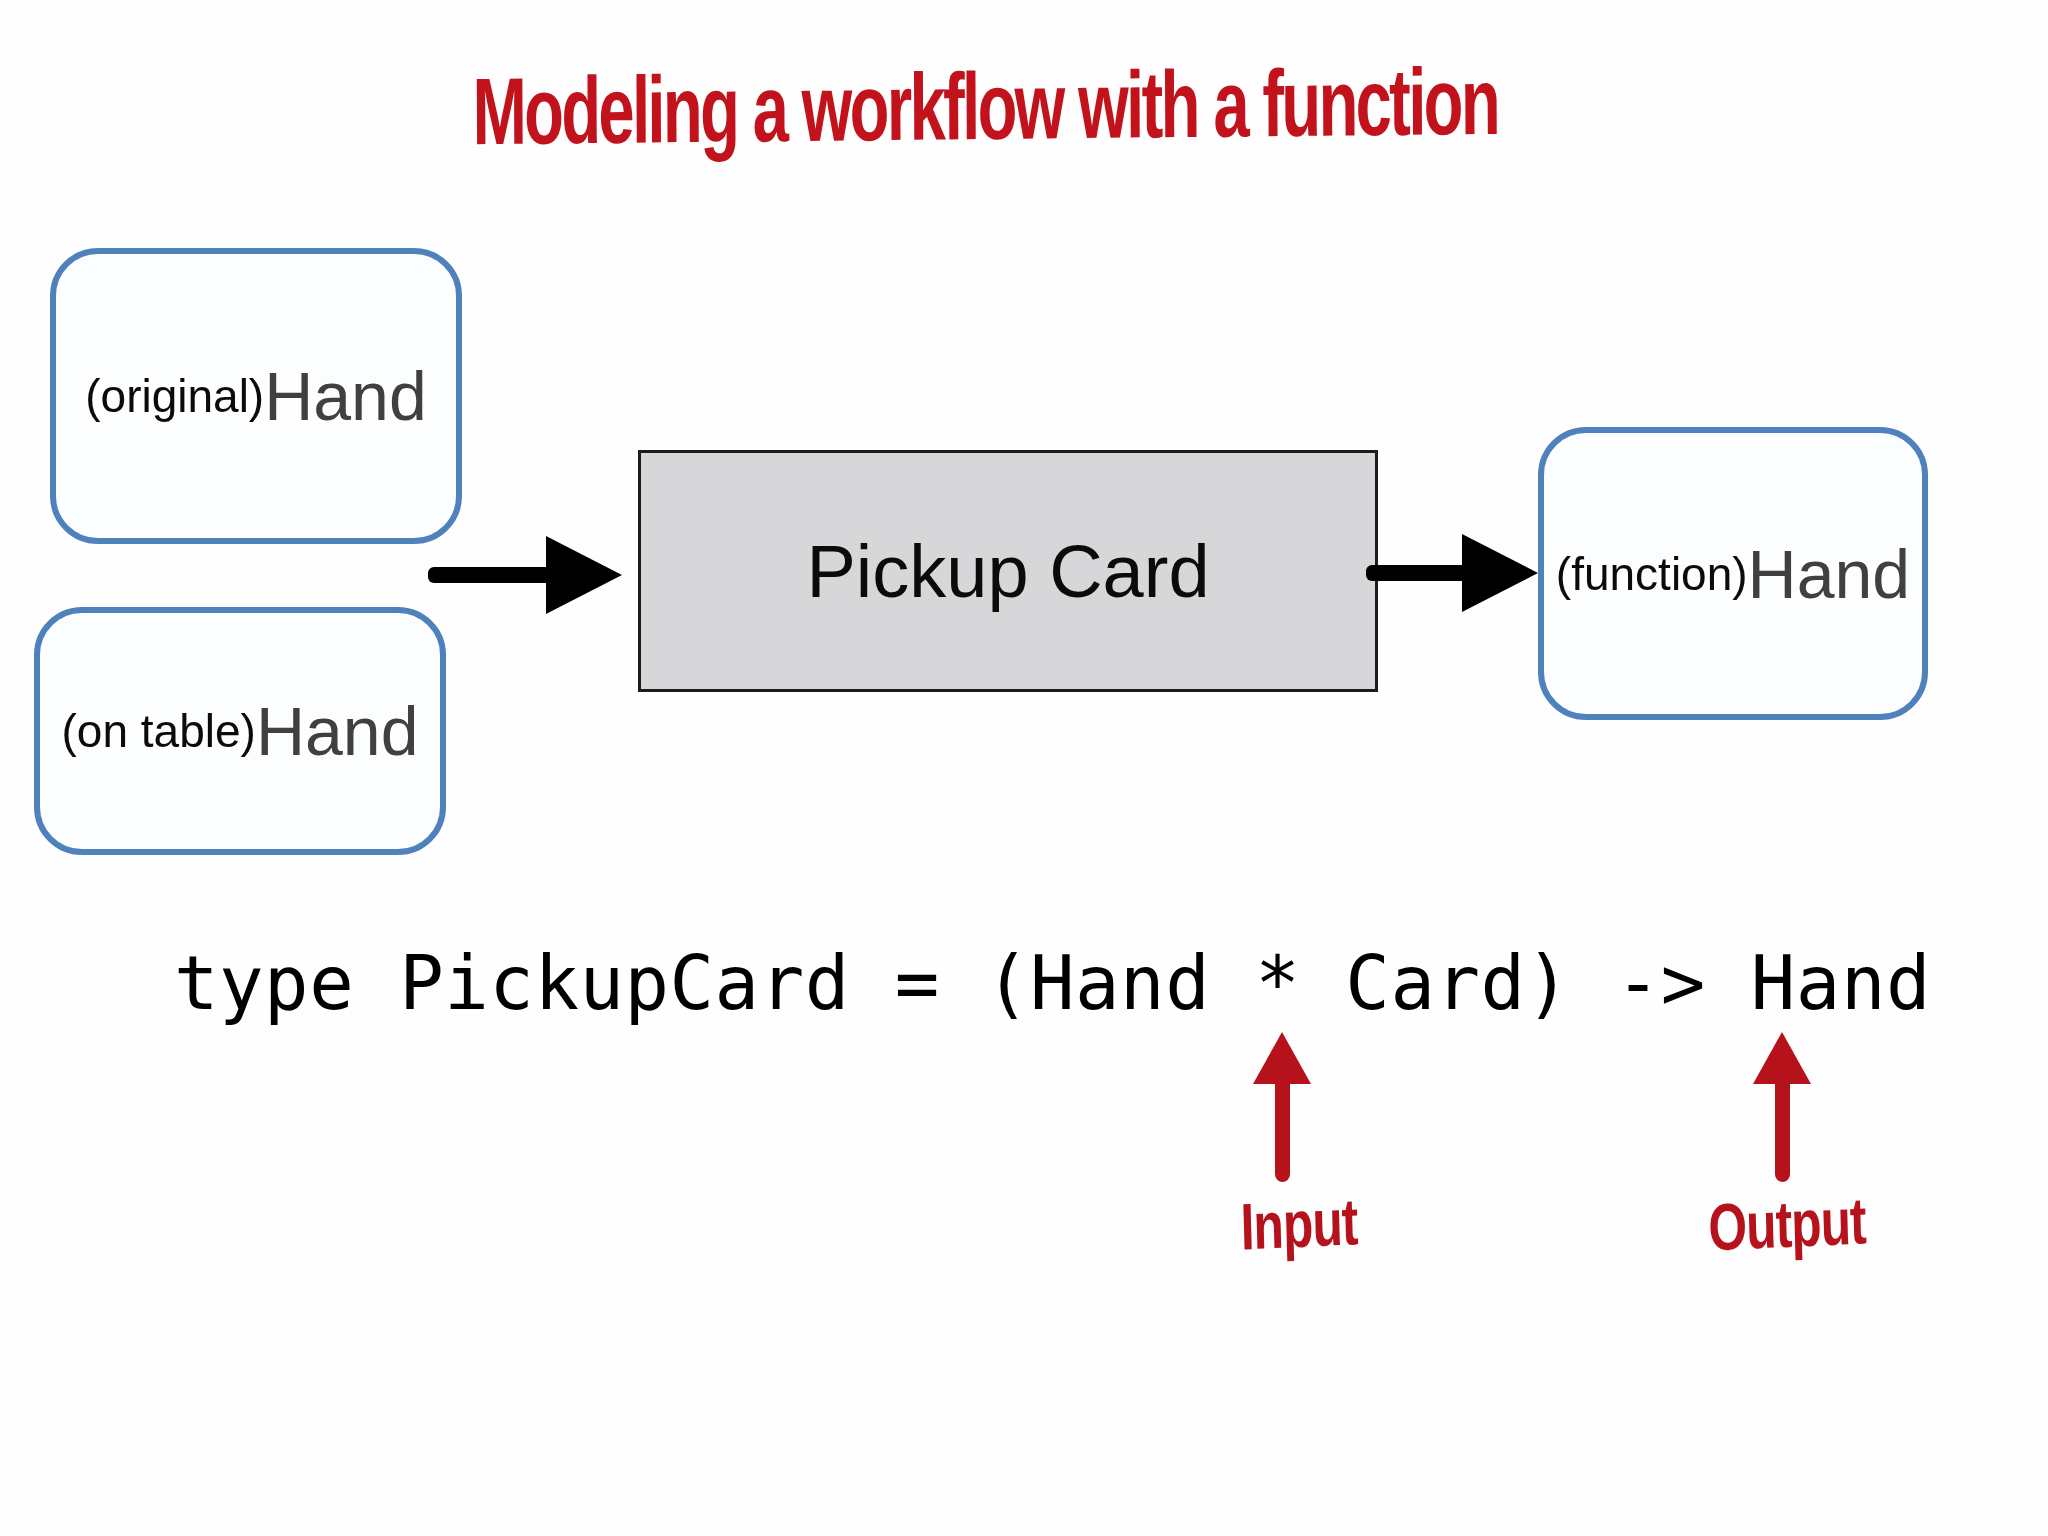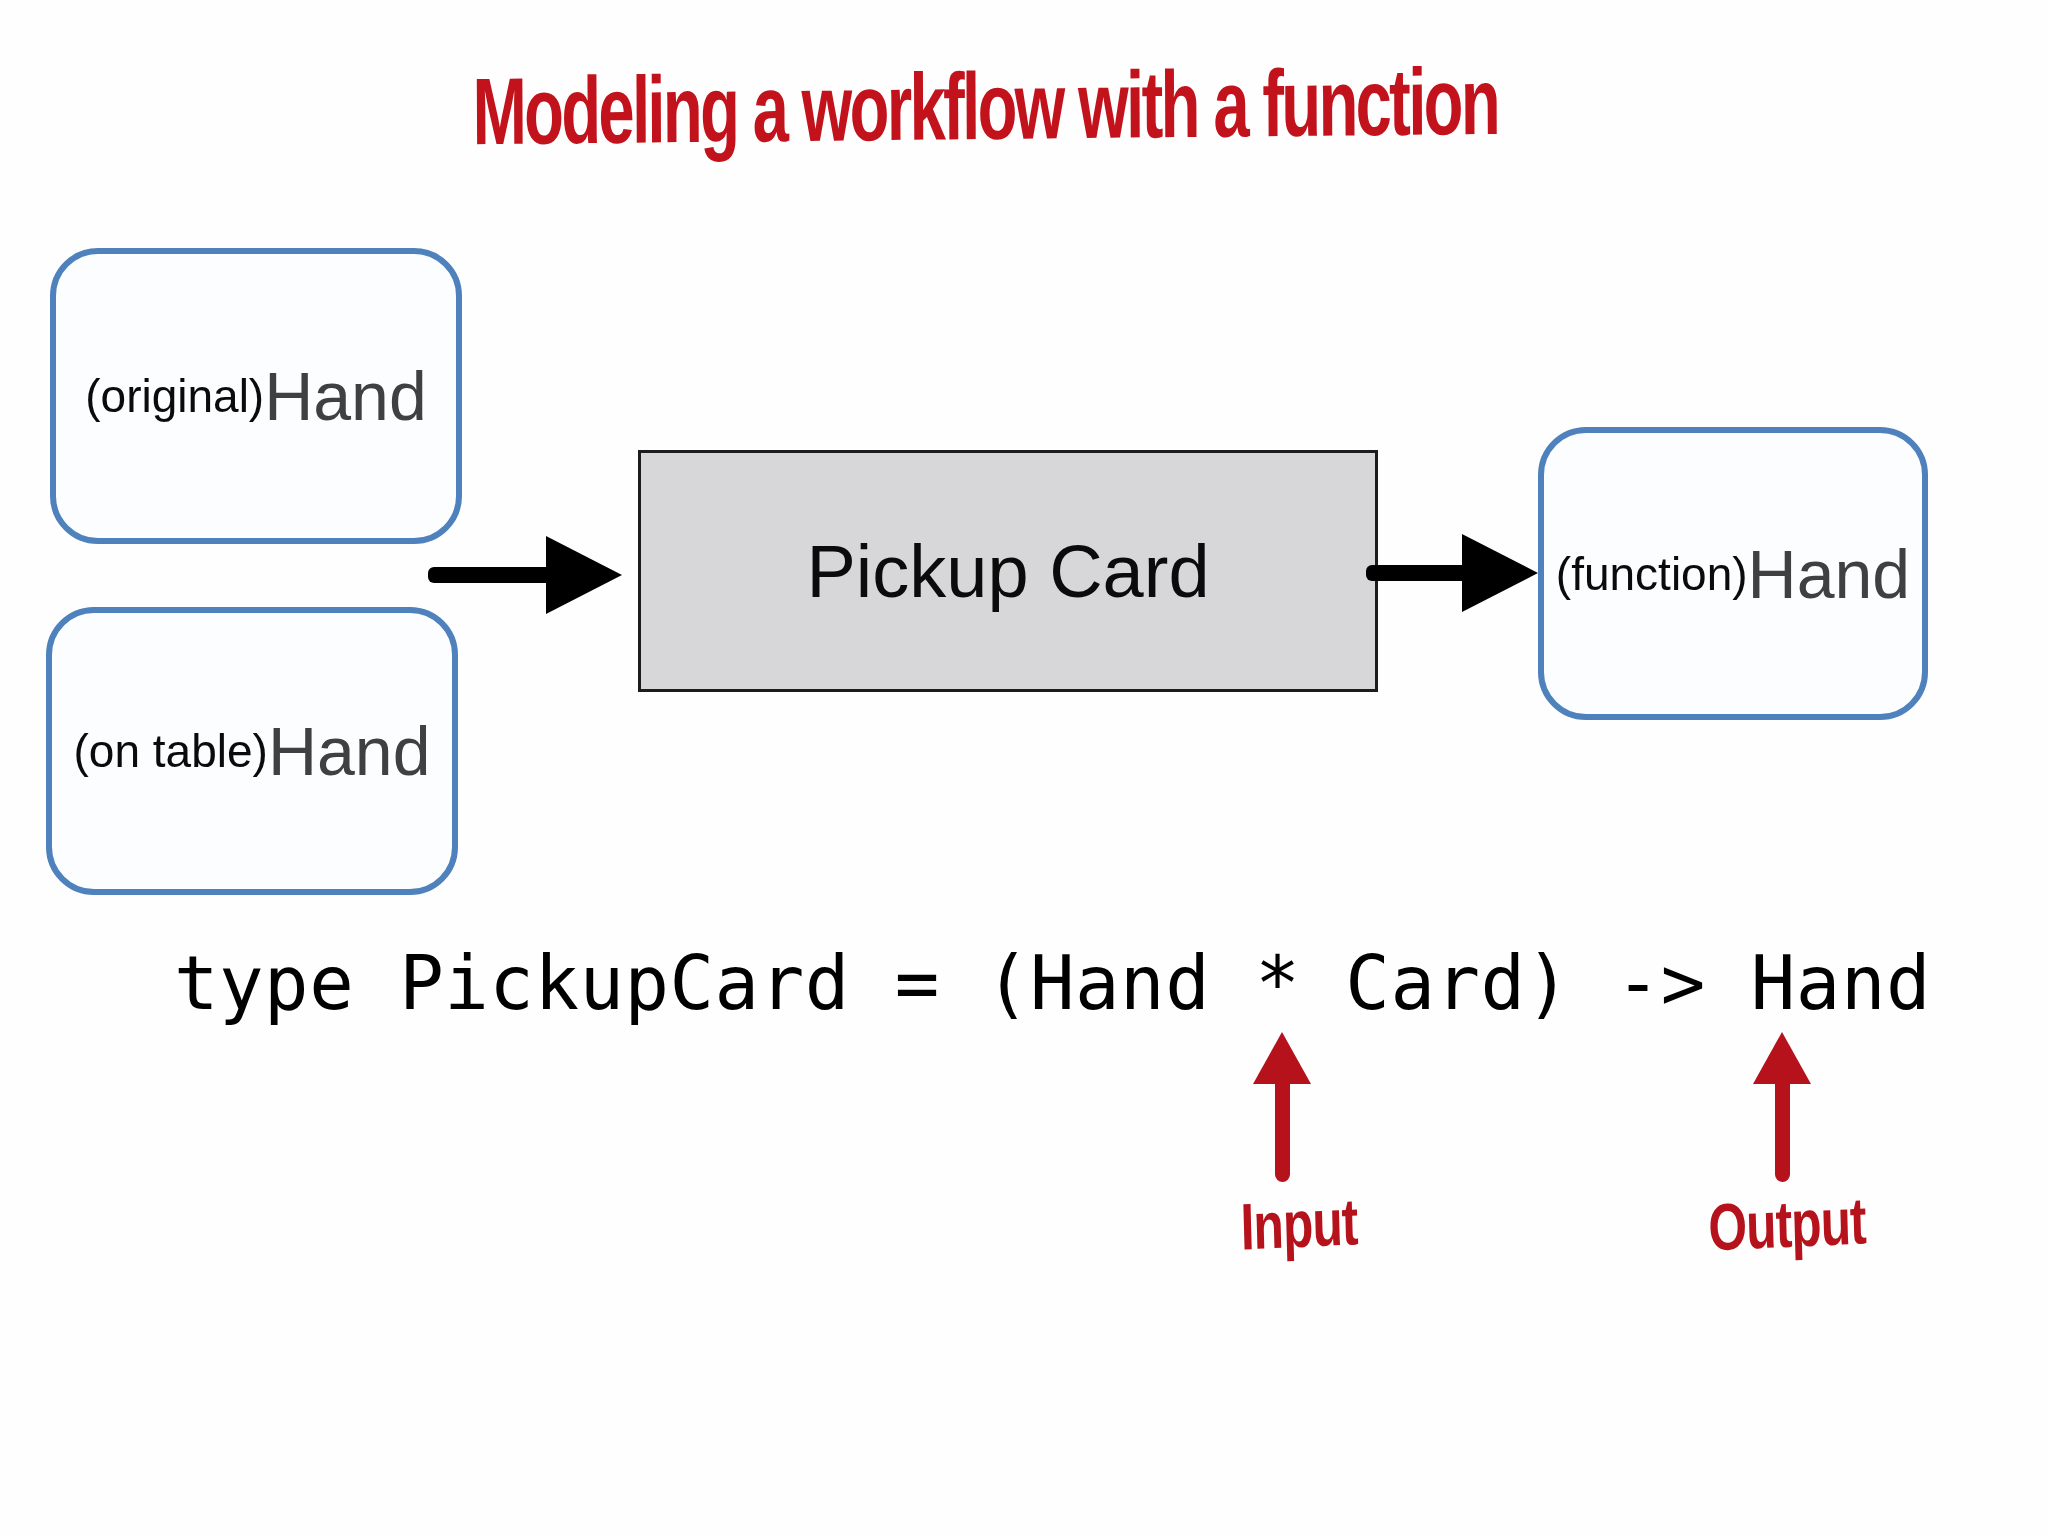--- a/index.html
+++ b/index.html
@@ -36,21 +36,21 @@
     background: #fbfdfe;
     border: 6px solid #4f81bd;
     border-radius: 48px;
     display: flex;
     flex-direction: row;
     align-items: center;
     justify-content: center;
     text-align: center;
   }
   .box-hand-original { left: 50px;  top: 248px; width: 412px; height: 296px; }
-  .box-card-table    { left: 46px;  top: 607px; width: 412px; height: 288px; }
+  .box-card-table    { left: 34px;  top: 607px; width: 412px; height: 248px; }
   .box-hand-updated  { left: 1538px; top: 427px; width: 390px; height: 293px; }
   .qualifier { font-size: 46px; line-height: 58px; color: #0b0b0b; }
   .type-name { font-size: 68px; line-height: 86px; color: #404040; }
 
   
   .process-box {
     position: absolute;
     left: 604px; top: 450px; width: 740px; height: 242px;
     box-sizing: border-box;
     background: #d7d6d8;

